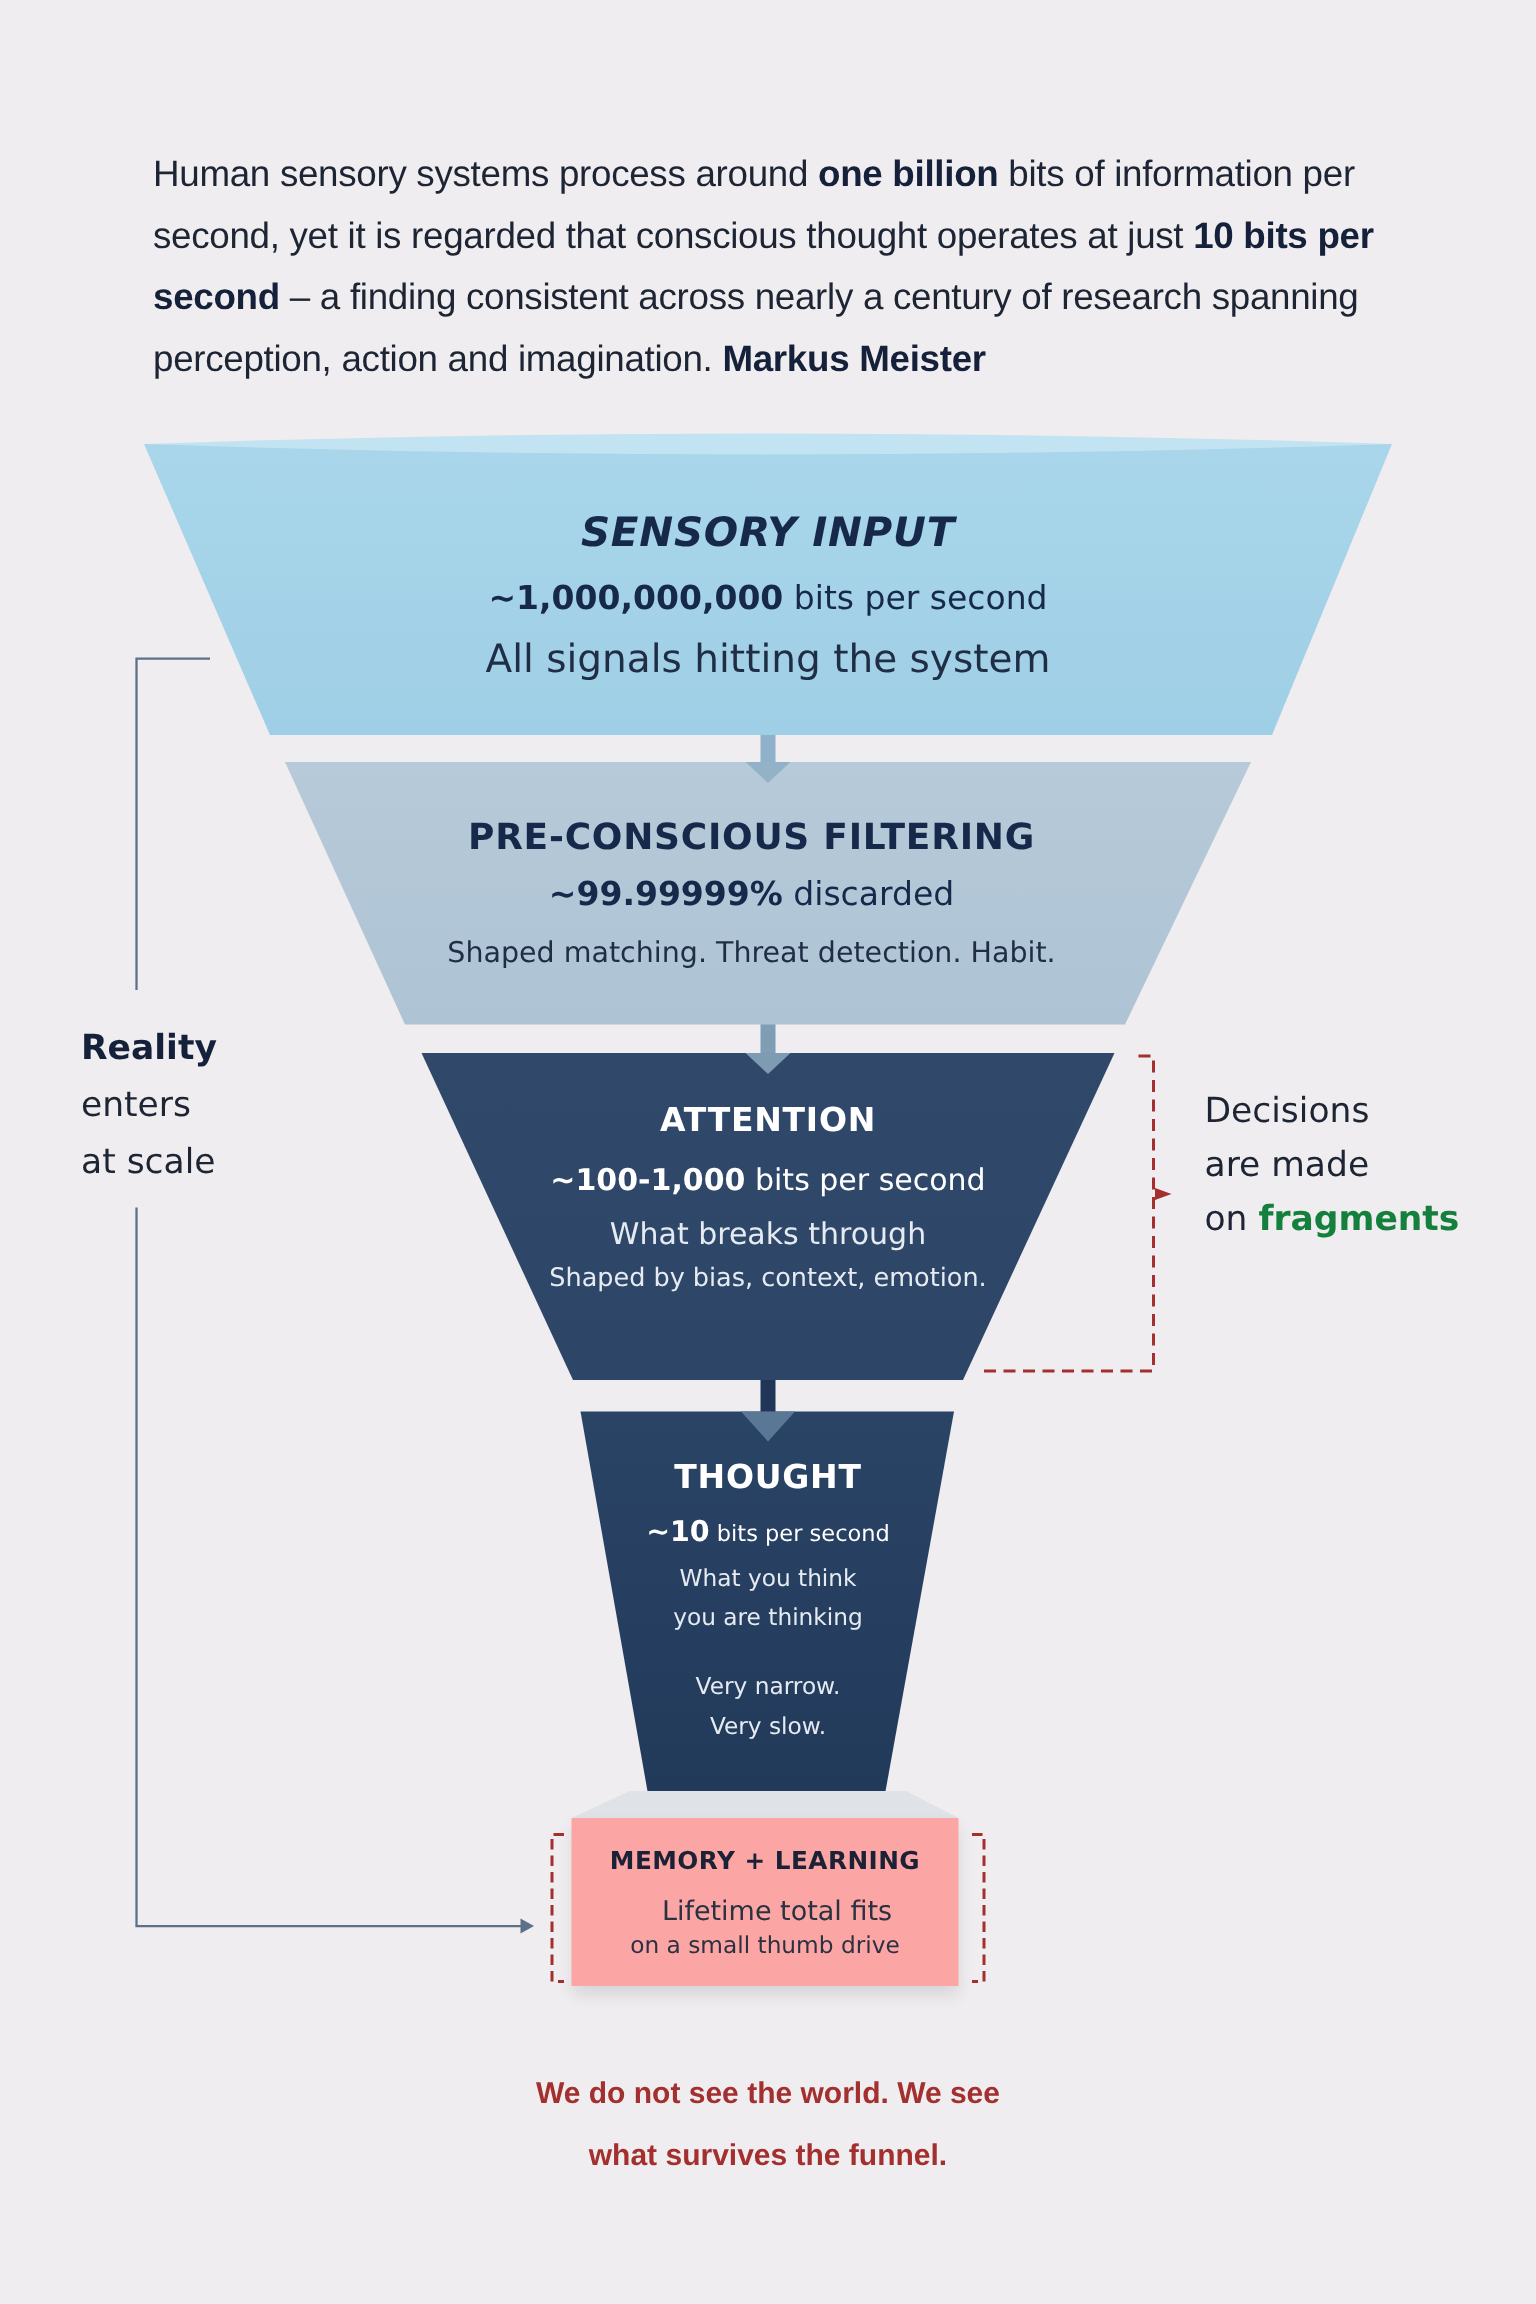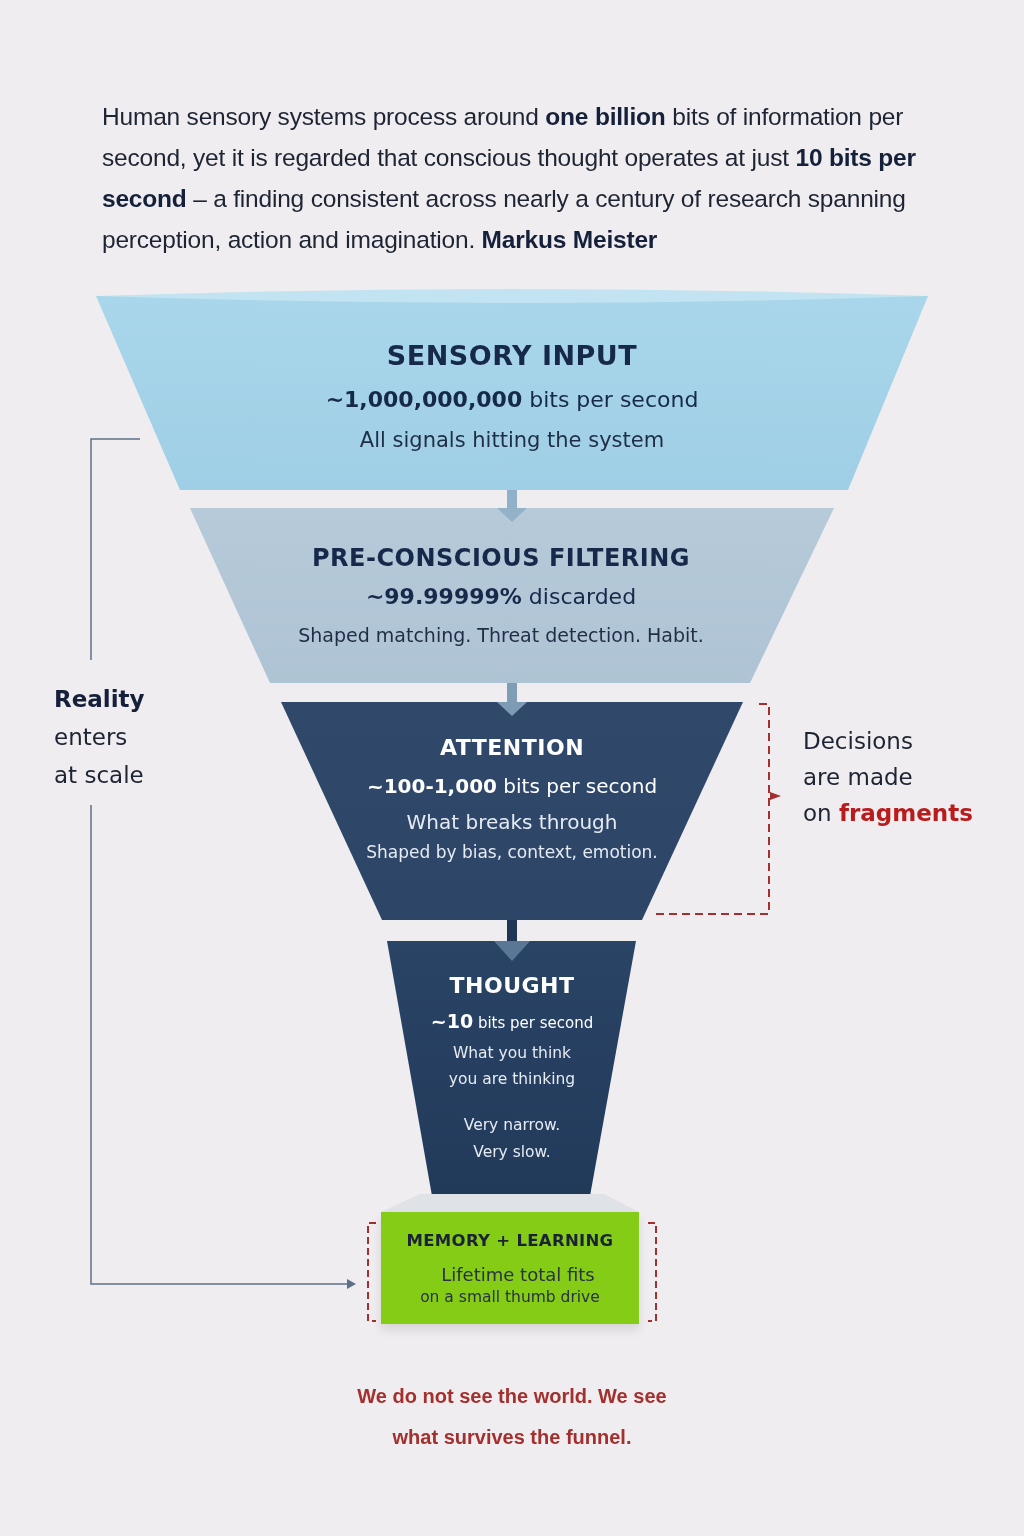--- a/index.html
+++ b/index.html
@@ -18,57 +18,57 @@
   }
   .intro b { font-weight: 700; color: #15203a; }
   svg.funnel { position: absolute; left: 0; top: 0; }
   .stage-text {
     position: absolute; text-align: center;
     font-family: "DejaVu Sans", sans-serif;
   }
   .title { font-weight: 700; letter-spacing: 0.5px; }
   .rate b { font-weight: 700; }
   .s1 { left: 200px; width: 624px; top: 336px; color: #17294a; }
-  .s1 .title { font-size: 27px; line-height: 40px; }
+  .s1 .title { font-size: 27px; line-height: 40px; font-style: italic; }
   .s1 .rate { font-size: 22px; line-height: 44px; margin-top: 2px; }
-  .s1 .sub { font-size: 21px; line-height: 36px; color: #1f2d45; }
+  .s1 .sub { font-size: 26px; line-height: 36px; color: #1f2d45; }
   .s2 { left: 239px; width: 524px; top: 540px; color: #17294a; }
   .s2 .title { font-size: 24px; line-height: 36px; }
   .s2 .rate { font-size: 22px; line-height: 42px; }
   .s2 .sub { font-size: 19px; line-height: 34px; color: #1f2d45; }
   .s3 { left: 320px; width: 384px; top: 730px; color: #ffffff; }
   .s3 .title { font-size: 22px; line-height: 36px; }
   .s3 .rate { font-size: 20px; line-height: 40px; }
   .s3 .sub { font-size: 20px; line-height: 32px; color: #e6ebf2; }
   .s3 .sub2 { font-size: 17px; line-height: 28px; color: #e6ebf2; }
   .s4 { left: 400px; width: 224px; top: 968px; color: #ffffff; }
   .s4 .title { font-size: 22px; line-height: 36px; }
   .s4 .rate { font-size: 15px; line-height: 34px; }
   .s4 .rate b { font-size: 19px; }
   .s4 .sub { font-size: 15.5px; line-height: 26px; color: #e6ebf2; }
   .s4 .sub2 { font-size: 15.5px; line-height: 27px; color: #e6ebf2; margin-top: 20px; }
   .memory {
     position: absolute; left: 381px; top: 1212px; width: 258px; height: 112px;
-    background: #84cc16;
+    background: #fca5a5;
     box-shadow: 0 6px 10px rgba(0,0,0,0.10);
     text-align: center;
   }
   .memory .title { font-size: 16.5px; line-height: 20px; margin-top: 19px; color: #1b2236; letter-spacing: 0.3px; }
   .memory .sub { font-size: 18px; line-height: 25px; margin-top: 11px; color: #2a3140; padding-left: 16px; }
   .memory .sub2 { font-size: 15.5px; line-height: 20px; color: #2a3140; }
   .side-left {
     position: absolute; left: 54px; top: 680px;
     font-size: 23px; line-height: 38px; color: #1d2433;
   }
   .side-left b { color: #15203a; }
   .side-right {
     position: absolute; left: 803px; top: 723px;
     font-size: 23px; line-height: 36px; color: #1d2433;
   }
-  .side-right b { color: #b91c1c; }
+  .side-right b { color: #15803d; }
   .closing {
     position: absolute; left: 200px; width: 624px; top: 1376px;
     text-align: center;
     font-family: Liberation Sans, sans-serif;
     font-weight: 700; font-size: 20px; line-height: 41px;
     color: #a3302e;
   }
 </style>
 </head>
 <body>

